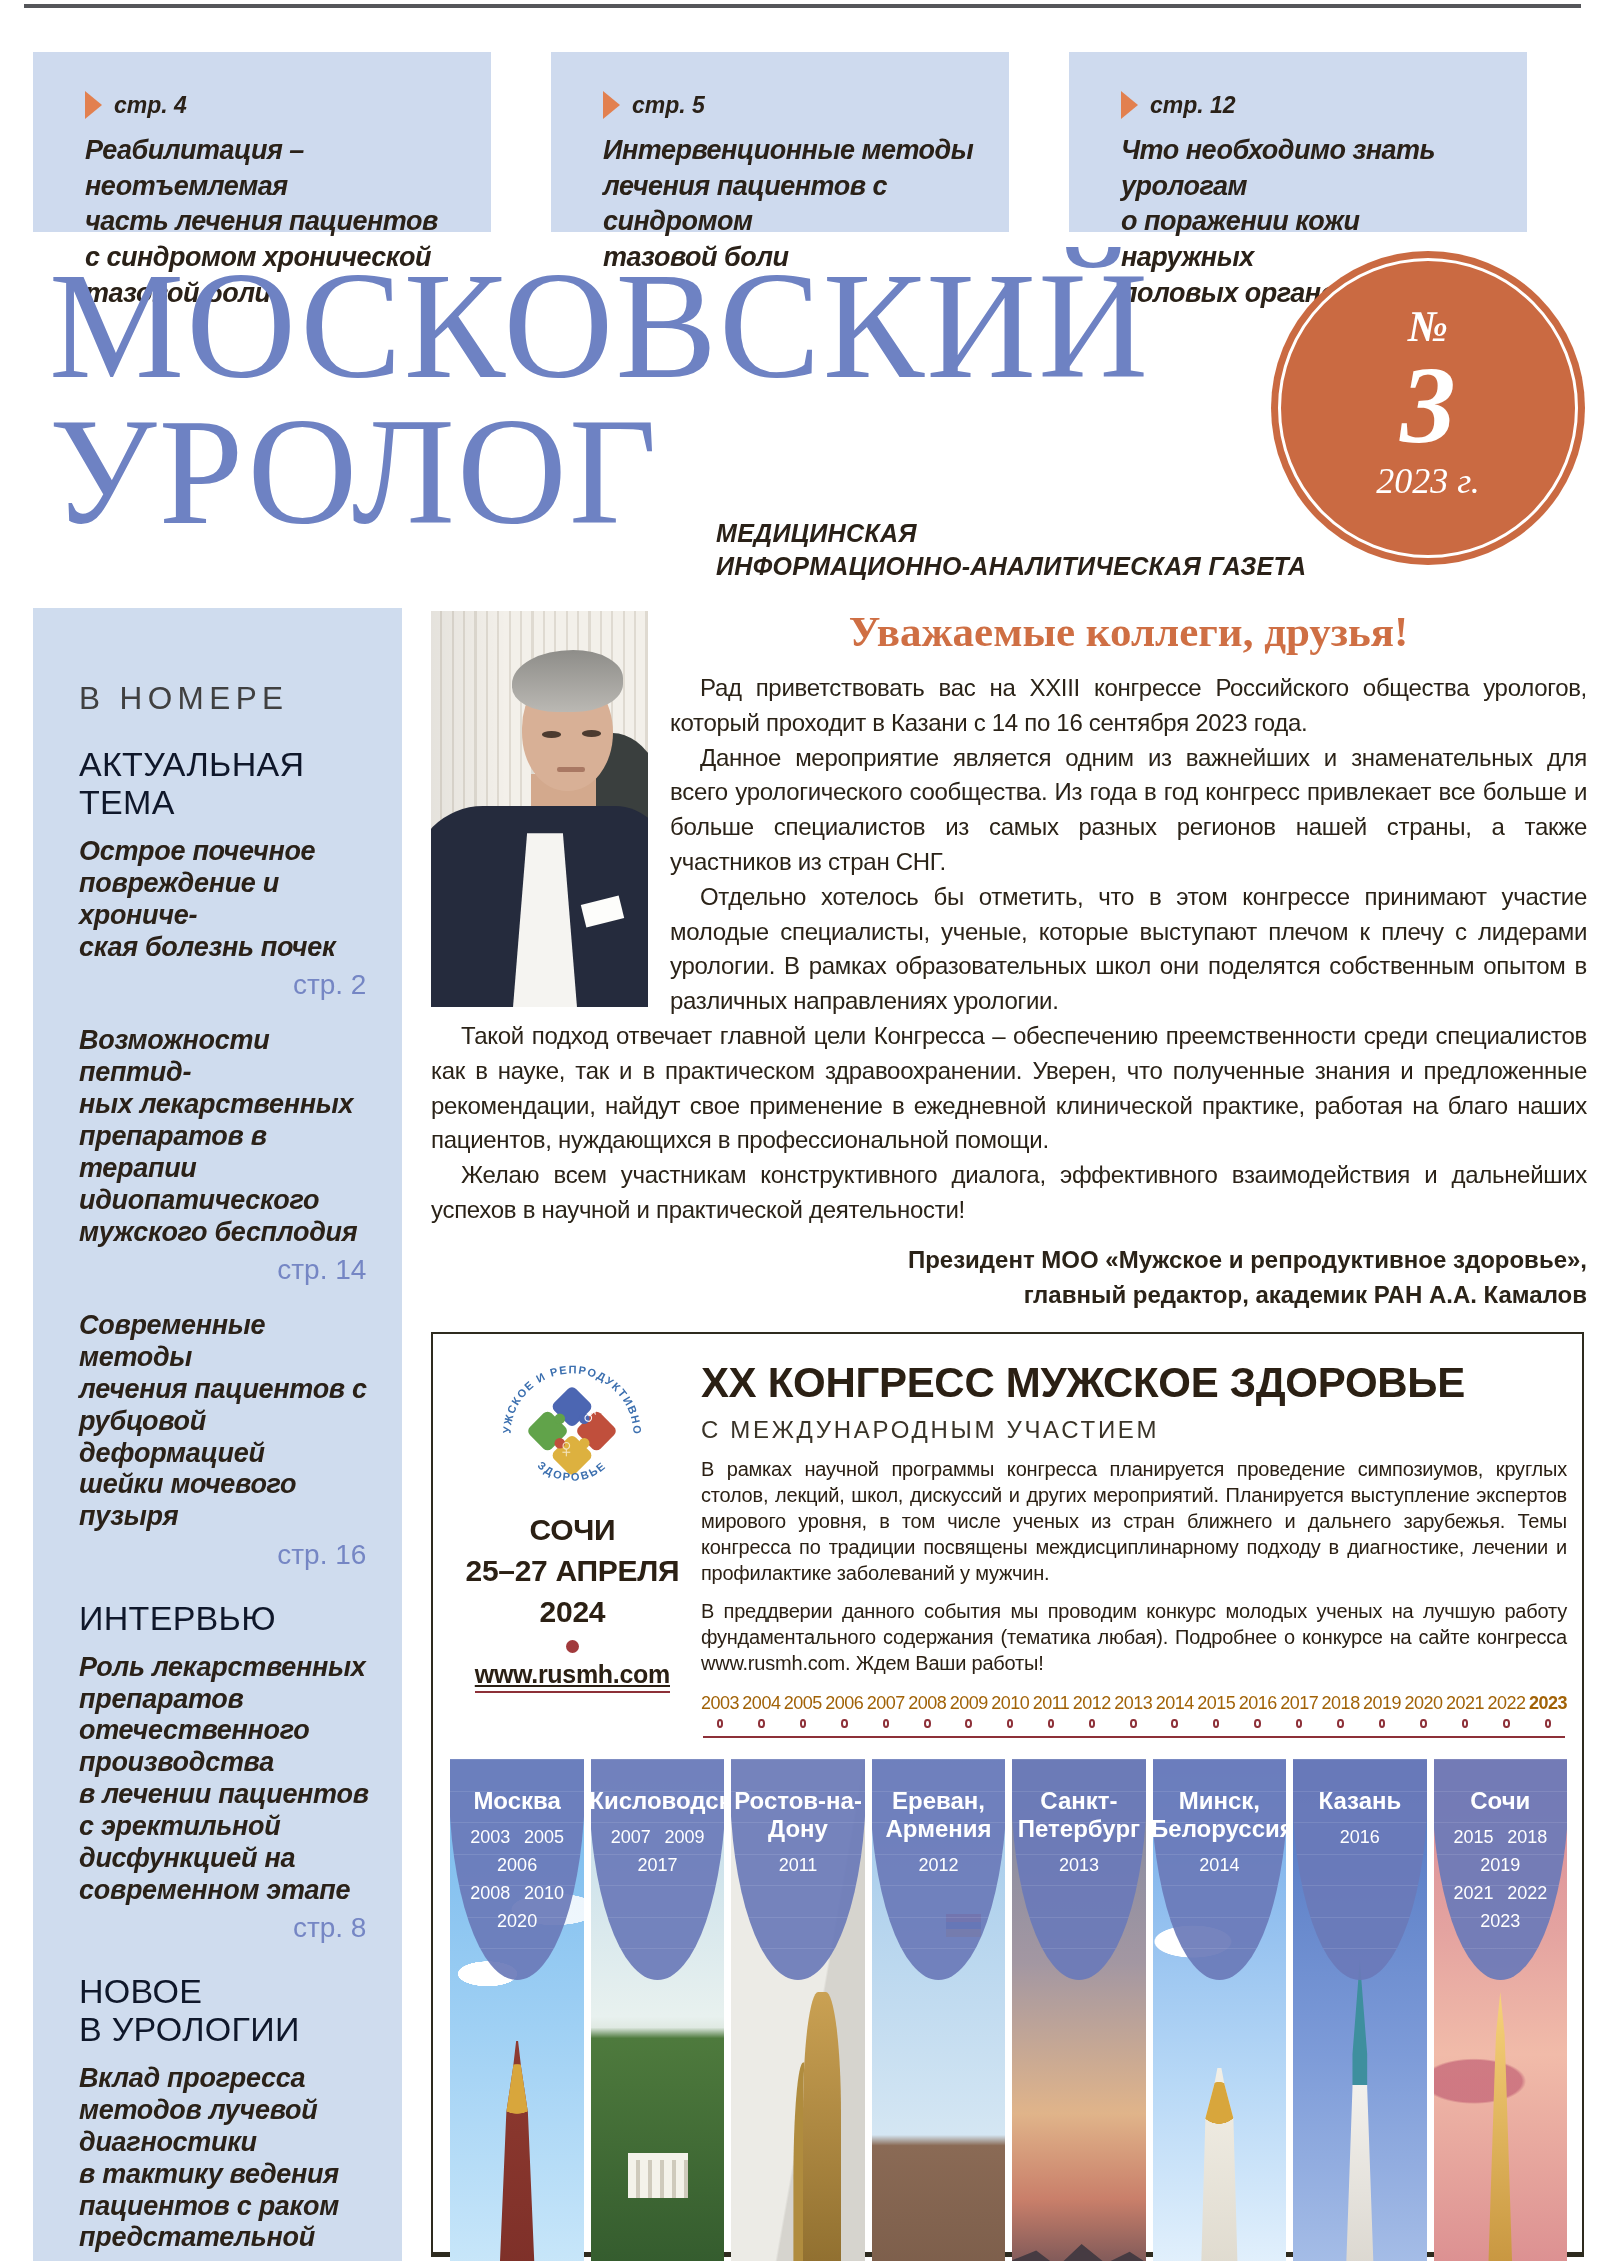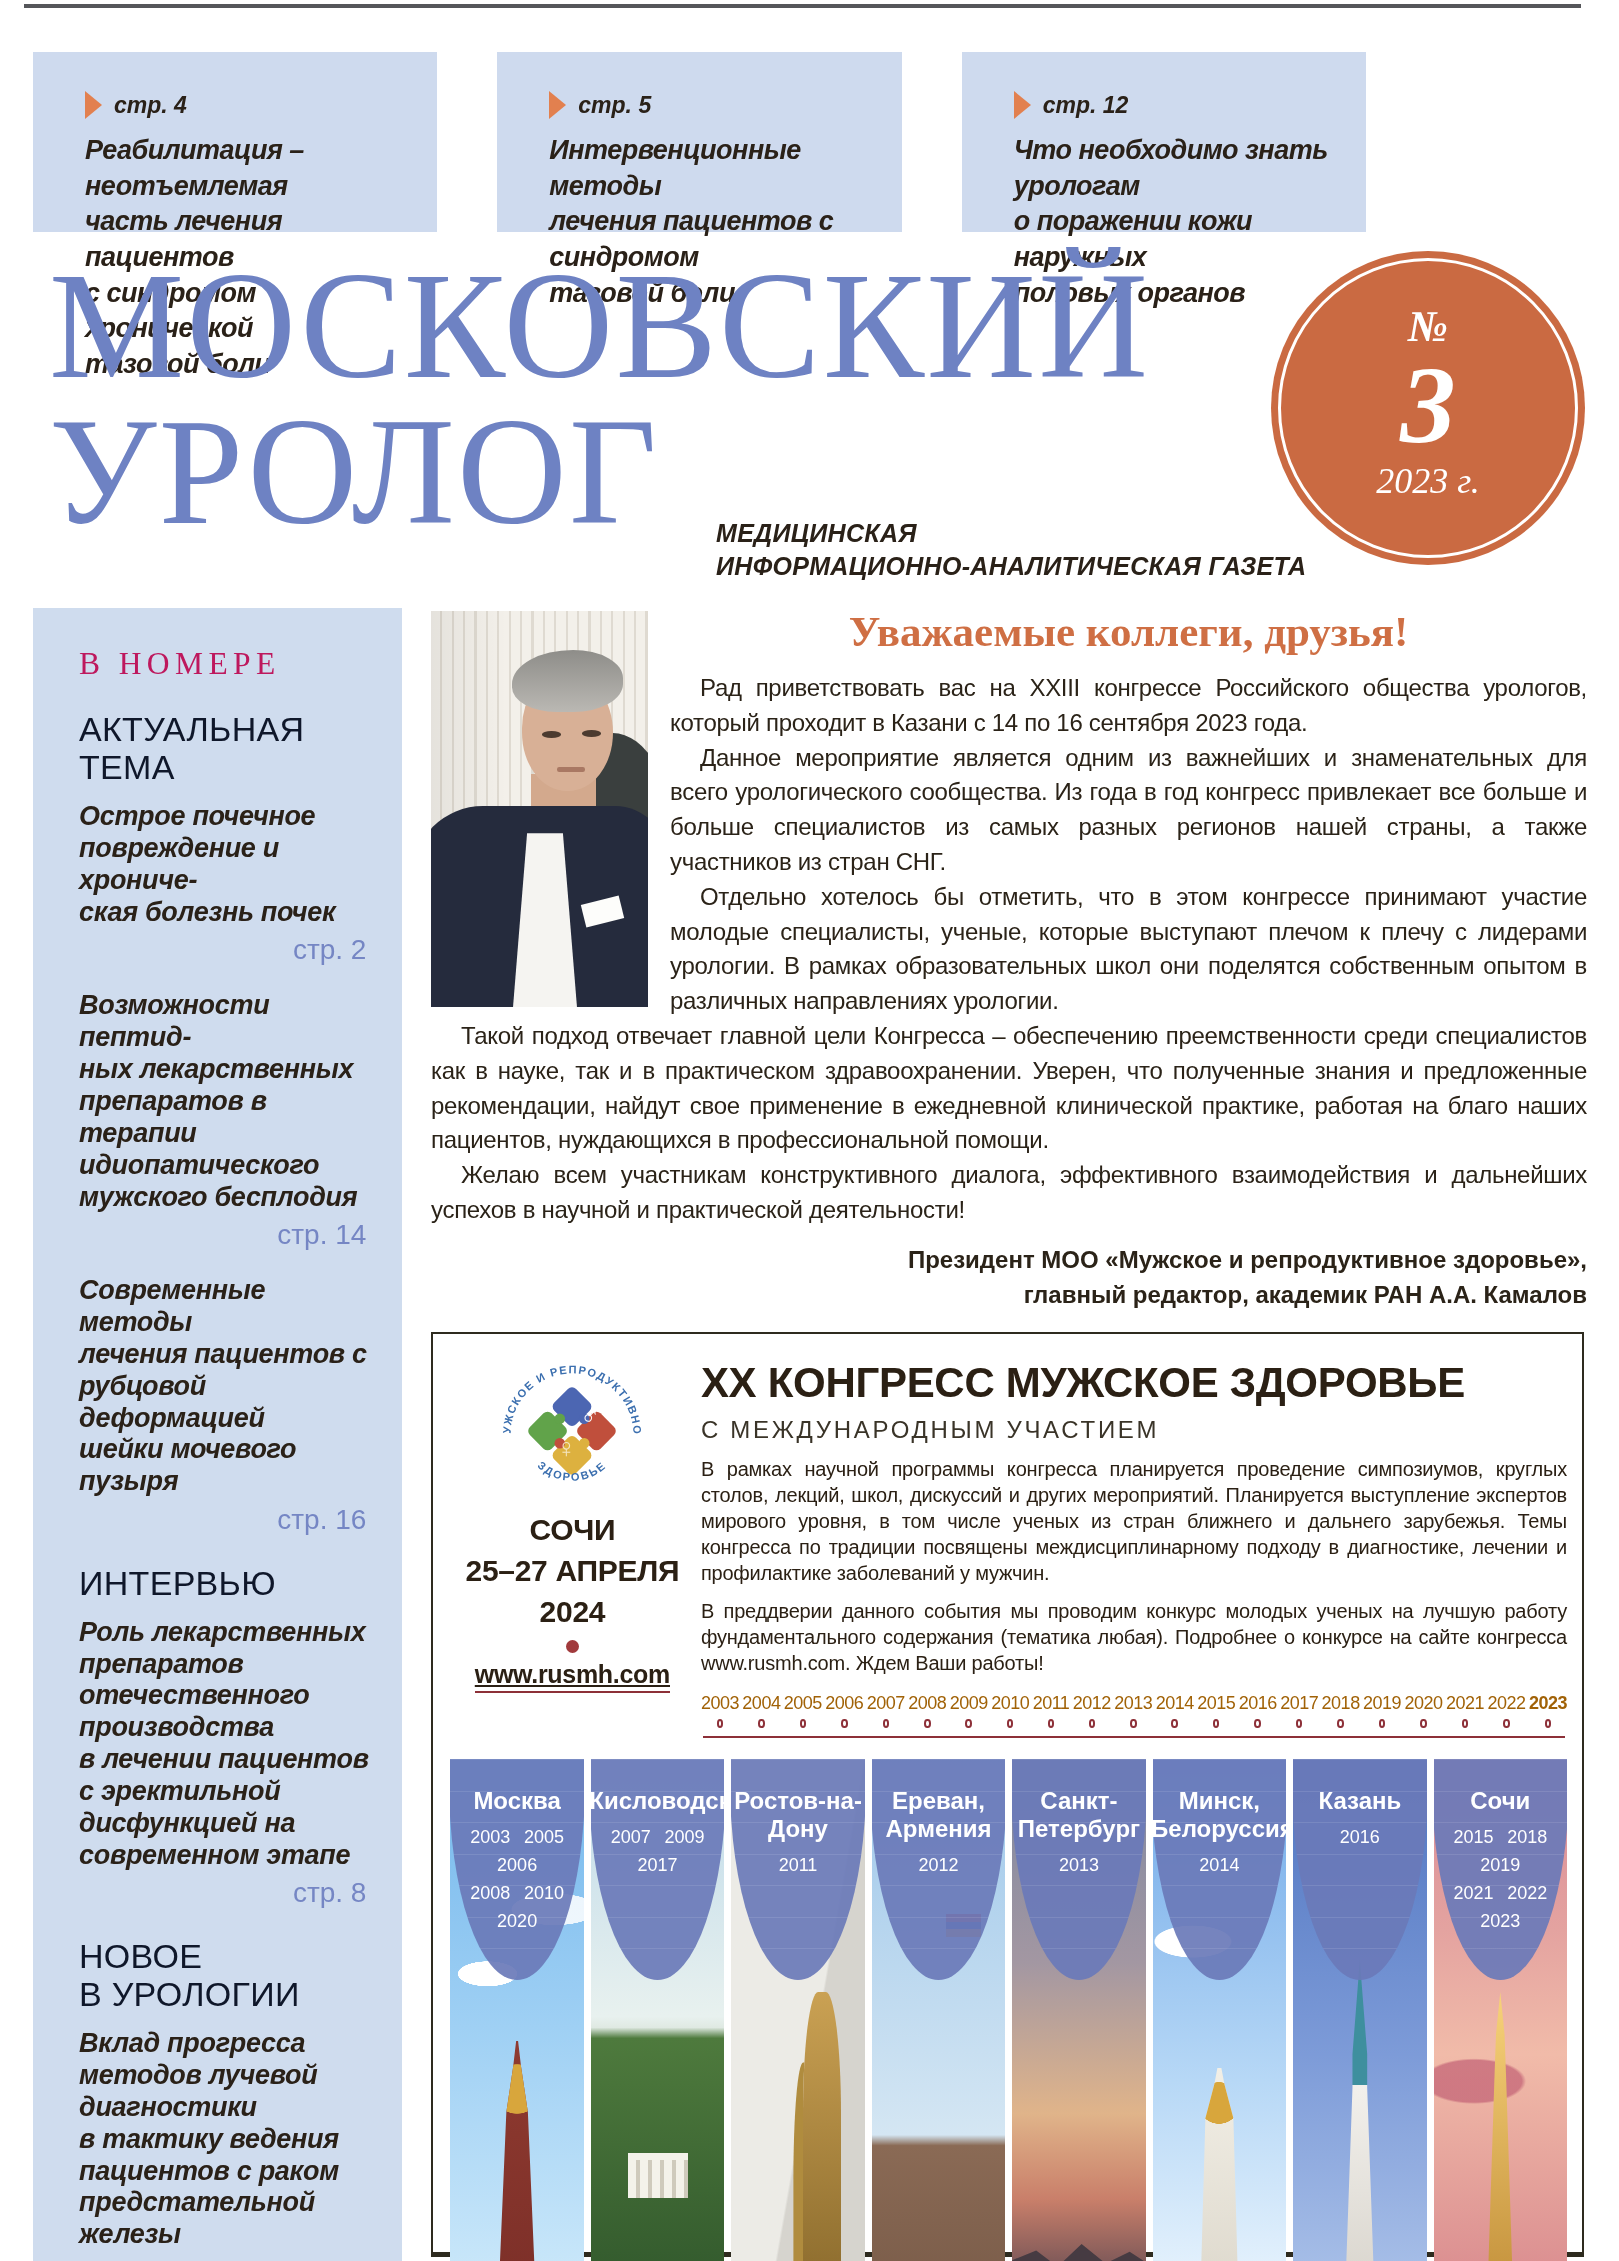--- a/index.html
+++ b/index.html
@@ -3,41 +3,41 @@
 <meta charset="utf-8">
 <style>
   * { margin:0; padding:0; box-sizing:border-box; }
   html,body { width:1620px; height:2261px; background:#fff; font-family:"Liberation Sans", sans-serif; position:relative; overflow:hidden; }
   .pre { white-space:pre-line; }
 
   
   .top-rule { position:absolute; left:24.4px; top:4.3px; width:1557px; height:3.8px; background:#55565a; }
 
   
-  .teaser-row { position:absolute; left:33px; top:52px; width:1333px; display:flex; gap:60px; }
+  .teaser-row { position:absolute; left:33px; top:52px; width:1494px; display:flex; gap:60px; }
   .teaser { flex:1; height:180px; background:#cedaee; padding:39px 30px 0 52px; }
   .teaser-refline { display:flex; align-items:center; gap:12px; margin-bottom:14px; }
   .arrow-icon { width:0; height:0; border-top:14px solid transparent; border-bottom:14px solid transparent; border-left:17.4px solid #e2804f; }
   .teaser-ref { font-size:23px; font-style:italic; font-weight:bold; color:#2a2118; }
   .teaser-headline { font-size:27px; font-style:italic; font-weight:bold; color:#2a2118; line-height:1.32; letter-spacing:-0.5px; }
 
   
   .masthead { position:absolute; left:49px; top:254px; font-family:"Liberation Serif", serif; color:#6e82c3; font-size:152px; line-height:0.96; letter-spacing:2.2px; font-weight:500; }
   .masthead-subtitle { position:absolute; left:716px; top:517px; font-size:25px; font-style:italic; font-weight:bold; color:#2a2118; line-height:1.3; letter-spacing:0.3px; }
 
   
   .badge { position:absolute; left:1271px; top:251px; width:314px; height:314px; border-radius:50%; background:#ca6a42; color:#fff; font-family:"Liberation Serif", serif; text-align:center; }
   .badge::before { content:""; position:absolute; inset:7px; border:3.3px solid #fff; border-radius:50%; }
   .badge-no { font-size:44px; font-style:italic; font-weight:bold; margin-top:50px; }
   .badge-num { font-size:111px; font-weight:bold; line-height:0.95; font-style:italic; }
   .badge-year { font-size:36px; font-style:italic; margin-top:3px; }
 
   
   .sidebar { position:absolute; left:33px; top:608px; width:369px; bottom:0; background:#cfdcee; padding:38px 22px 0 46px; overflow:hidden; }
-  .sidebar-title { font-family:Liberation Serif, serif; font-size:31.5px; letter-spacing:5.4px; color:#be185d; }
+  .sidebar-title { font-family:Liberation Sans, sans-serif; font-size:31.5px; letter-spacing:5.4px; color:#404040;margin-top:34px; }
   .section-heading { font-size:34px; font-weight:normal; color:#0f172a; margin-top:28px; line-height:1.12; letter-spacing:0.3px; }
   .article-title { font-size:27px; font-weight:bold; font-style:italic; color:#2a2118; line-height:1.18; letter-spacing:-0.3px; margin-top:15px; }
   .article-page { font-size:28px; color:#7586c4; text-align:right; padding-right:13.6px; margin-top:5.4px; }
   .article + .article .article-title { margin-top:24.4px; }
 
   
   .letter { position:absolute; left:431px; top:607px; width:1156px; color:#2b2318; }
   .letter-title { font-family:"Liberation Serif", serif; font-size:43px; font-weight:bold; color:#cf6f44; text-align:center; margin-left:239px; margin-bottom:15px; }
   .letter p { font-size:24px; line-height:1.45; text-align:justify; text-indent:30px; letter-spacing:-0.3px; }
   .letter-signature { font-size:24px; font-weight:bold; text-align:right; margin-top:15px; line-height:1.45; }

